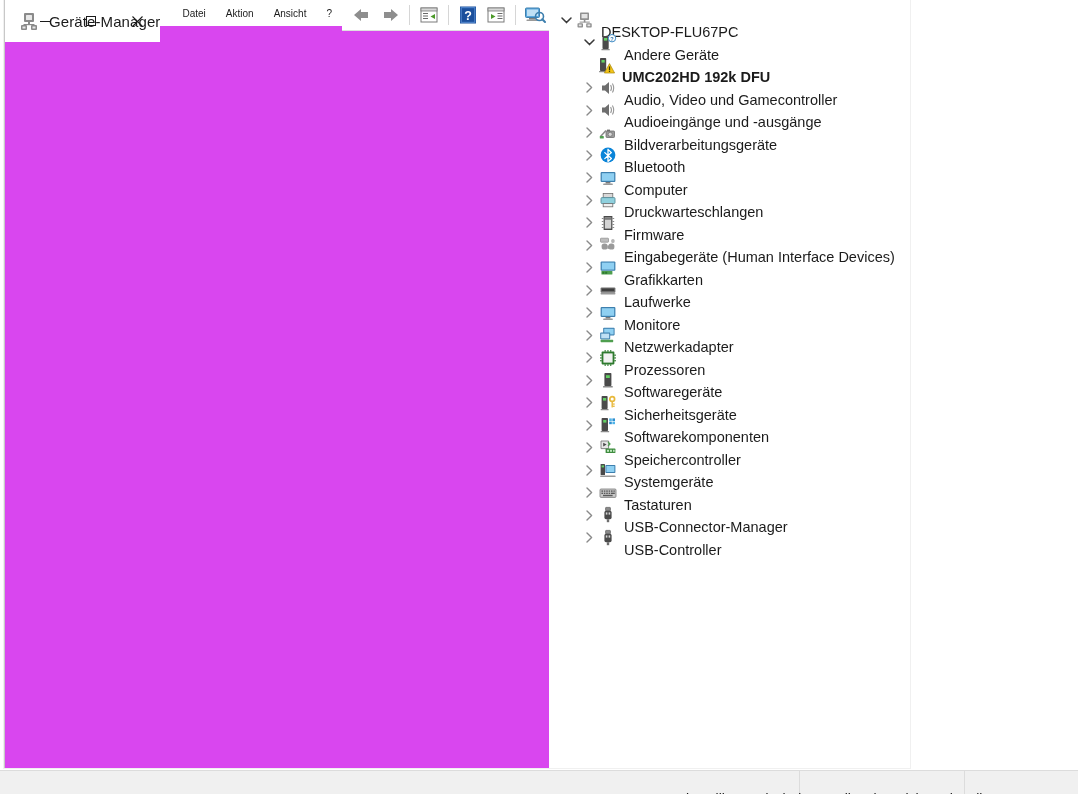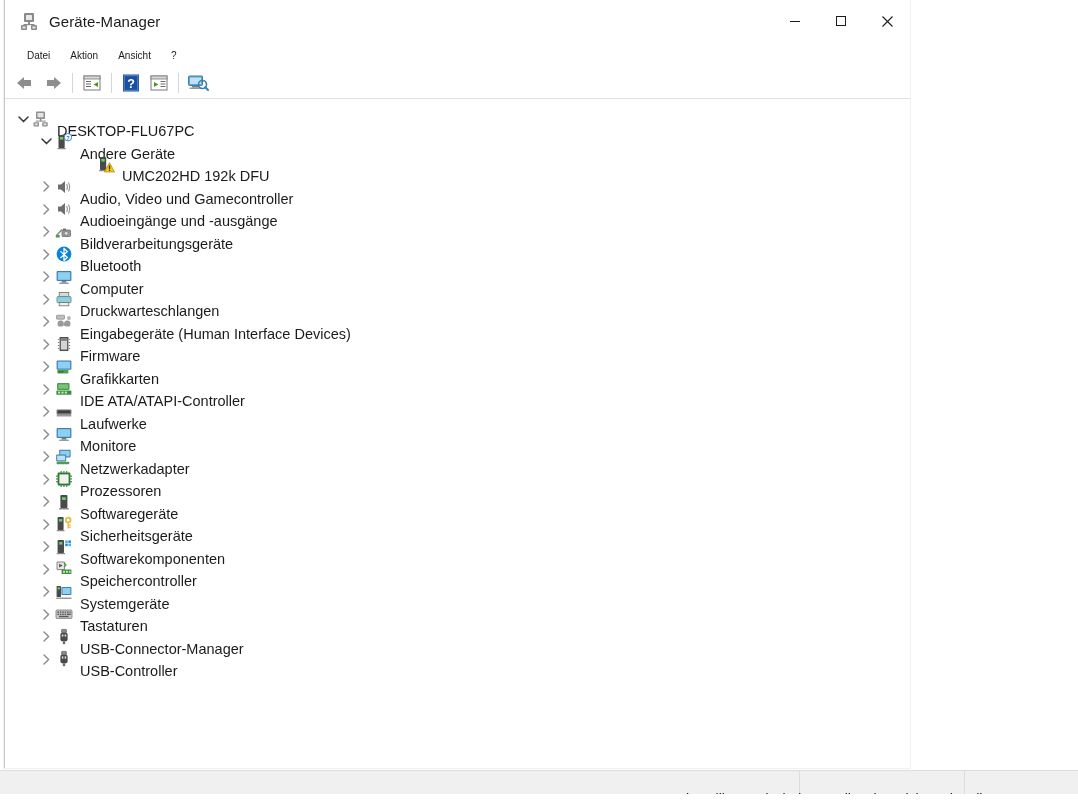--- a/index.html
+++ b/index.html
@@ -68,21 +68,20 @@
   #device-manager-window {
     position: absolute;
     left: 4px;
     top: 0px;
     width: 906px;
     height: 768px;
     background: #d946ef;
     border-left: 1px solid #c8c8c8;
     box-sizing: border-box;
     display: flex;
-    flex-direction: column;
     box-shadow: 0 0 0 1px rgba(0,0,0,0.06);
   }
 
   
   #title-bar {
     height: 42px;
     min-height: 42px;
     background: #ffffff;
     display: flex;
     align-items: center;
@@ -191,21 +190,21 @@
   }
   .node-icon svg { display: block; }
   .node-label {
     font-size: 14.5px;
     color: #1b1b1b;
     line-height: 18px;
     margin-top: 24px;
   }
   .depth-0 { padding-left: 9px; }
   .depth-1 { padding-left: 32px; }
-  .depth-2 { padding-left: 74px; }
+  .depth-2 { padding-left: 30px; font-weight: bold; }
   .depth-2 .twisty { width: 18px; }
 
   
   #dm-statusbar {
     height: 0px;
   }
 </style>
 </head>
 <body>
 
@@ -464,37 +463,20 @@
         <span class="node-label">Druckwarteschlangen</span>
       </div>
       <div class="tree-row depth-1">
         <span class="twisty">
           <svg width="9" height="11" viewBox="0 0 9 11">
             <path d="M2 1 L6.6 5.5 L2 10" fill="none" stroke="#8a8a8a" stroke-width="1.4" stroke-linecap="round" stroke-linejoin="round"></path>
           </svg>
         </span>
         <span class="node-icon">
           <svg width="18" height="18" viewBox="0 0 18 18">
-            <rect x="1.5" y="2.2" width="8" height="4" rx="0.6" fill="#bdbdbd" stroke="#8a8a8a" stroke-width="0.7"></rect>
-            <rect x="2.6" y="7.4" width="6" height="6.2" rx="2.6" fill="#9a9a9a"></rect>
-            <rect x="9.4" y="7.4" width="6" height="6.2" rx="2.6" fill="#9a9a9a"></rect>
-            <rect x="8.4" y="9.6" width="2" height="3.2" fill="#9a9a9a"></rect>
-            <rect x="12.2" y="3" width="3.4" height="4" rx="1.6" fill="#b5b5b5"></rect>
-          </svg>
-        </span>
-        <span class="node-label">Eingabegeräte (Human Interface Devices)</span>
-      </div>
-      <div class="tree-row depth-1">
-        <span class="twisty">
-          <svg width="9" height="11" viewBox="0 0 9 11">
-            <path d="M2 1 L6.6 5.5 L2 10" fill="none" stroke="#8a8a8a" stroke-width="1.4" stroke-linecap="round" stroke-linejoin="round"></path>
-          </svg>
-        </span>
-        <span class="node-icon">
-          <svg width="18" height="18" viewBox="0 0 18 18">
             <rect x="4.6" y="2" width="8.8" height="14" rx="0.6" fill="#4a4a4a"></rect>
             <rect x="5.8" y="3.4" width="6.4" height="11.2" fill="#d4d4d4"></rect>
             <rect x="5.8" y="3.4" width="6.4" height="2.4" fill="#7a7a7a"></rect>
             <rect x="2.8" y="4" width="1.8" height="1" fill="#8a8a8a"></rect>
             <rect x="2.8" y="7" width="1.8" height="1" fill="#8a8a8a"></rect>
             <rect x="2.8" y="10" width="1.8" height="1" fill="#8a8a8a"></rect>
             <rect x="2.8" y="13" width="1.8" height="1" fill="#8a8a8a"></rect>
             <rect x="13.4" y="4" width="1.8" height="1" fill="#8a8a8a"></rect>
             <rect x="13.4" y="7" width="1.8" height="1" fill="#8a8a8a"></rect>
             <rect x="13.4" y="10" width="1.8" height="1" fill="#8a8a8a"></rect>
@@ -504,46 +486,45 @@
         <span class="node-label">Firmware</span>
       </div>
       <div class="tree-row depth-1">
         <span class="twisty">
           <svg width="9" height="11" viewBox="0 0 9 11">
             <path d="M2 1 L6.6 5.5 L2 10" fill="none" stroke="#8a8a8a" stroke-width="1.4" stroke-linecap="round" stroke-linejoin="round"></path>
           </svg>
         </span>
         <span class="node-icon">
           <svg width="18" height="18" viewBox="0 0 18 18">
+            <rect x="1.5" y="2.2" width="8" height="4" rx="0.6" fill="#bdbdbd" stroke="#8a8a8a" stroke-width="0.7"></rect>
+            <rect x="2.6" y="7.4" width="6" height="6.2" rx="2.6" fill="#9a9a9a"></rect>
+            <rect x="9.4" y="7.4" width="6" height="6.2" rx="2.6" fill="#9a9a9a"></rect>
+            <rect x="8.4" y="9.6" width="2" height="3.2" fill="#9a9a9a"></rect>
+            <rect x="12.2" y="3" width="3.4" height="4" rx="1.6" fill="#b5b5b5"></rect>
+          </svg>
+        </span>
+        <span class="node-label">Eingabegeräte (Human Interface Devices)</span>
+      </div>
+      <div class="tree-row depth-1">
+        <span class="twisty">
+          <svg width="9" height="11" viewBox="0 0 9 11">
+            <path d="M2 1 L6.6 5.5 L2 10" fill="none" stroke="#8a8a8a" stroke-width="1.4" stroke-linecap="round" stroke-linejoin="round"></path>
+          </svg>
+        </span>
+        <span class="node-icon">
+          <svg width="18" height="18" viewBox="0 0 18 18">
             <rect x="1.6" y="2.4" width="14.8" height="9.4" rx="1" fill="#3d7fae"></rect>
             <rect x="2.8" y="3.6" width="12.4" height="7" fill="#8fd0f2"></rect>
             <rect x="2.4" y="12" width="11" height="3.6" rx="0.6" fill="#4f9e4f"></rect>
             <rect x="3.4" y="12.8" width="2" height="2" fill="#2e7a2e"></rect>
             <rect x="6.2" y="12.8" width="2" height="2" fill="#2e7a2e"></rect>
           </svg>
         </span>
         <span class="node-label">Grafikkarten</span>
-      </div>
-      <div class="tree-row depth-1">
-        <span class="twisty">
-          <svg width="9" height="11" viewBox="0 0 9 11">
-            <path d="M2 1 L6.6 5.5 L2 10" fill="none" stroke="#8a8a8a" stroke-width="1.4" stroke-linecap="round" stroke-linejoin="round"></path>
-          </svg>
-        </span>
-        <span class="node-icon">
-          <svg width="18" height="18" viewBox="0 0 18 18">
-            <rect x="2" y="3" width="12.5" height="7" rx="1" fill="#4f9e4f"></rect>
-            <rect x="3.4" y="4.4" width="9.6" height="4.2" fill="#79c479"></rect>
-            <rect x="1.4" y="10.4" width="15" height="4.4" rx="0.6" fill="#3f8c3f"></rect>
-            <rect x="3" y="11.6" width="2.2" height="2" fill="#bde8bd"></rect>
-            <rect x="6.4" y="11.6" width="2.2" height="2" fill="#bde8bd"></rect>
-            <rect x="9.8" y="11.6" width="2.2" height="2" fill="#bde8bd"></rect>
-          </svg>
-        </span>
-        <span class="node-label">IDE ATA/ATAPI-Controller</span>
       </div>
       <div class="tree-row depth-1">
         <span class="twisty">
           <svg width="9" height="11" viewBox="0 0 9 11">
             <path d="M2 1 L6.6 5.5 L2 10" fill="none" stroke="#8a8a8a" stroke-width="1.4" stroke-linecap="round" stroke-linejoin="round"></path>
           </svg>
         </span>
         <span class="node-icon">
           <svg width="18" height="18" viewBox="0 0 18 18">
             <rect x="1.6" y="6.4" width="14.8" height="5.4" rx="1" fill="#6e6e6e"></rect>

